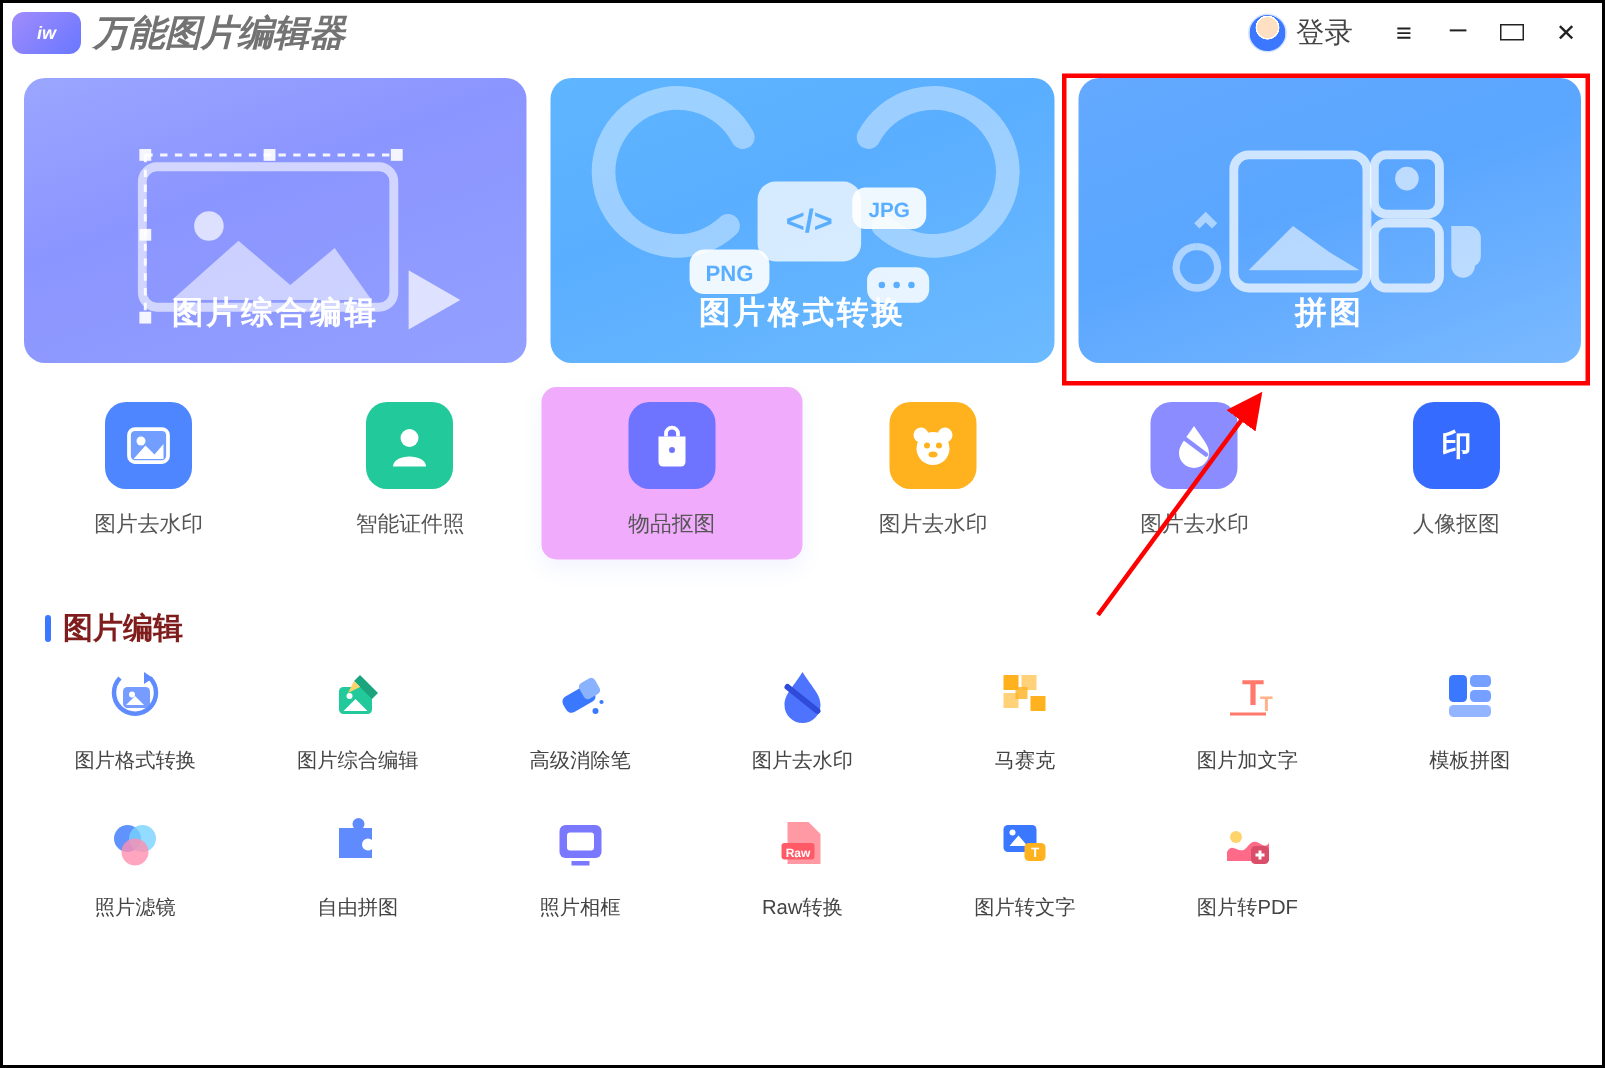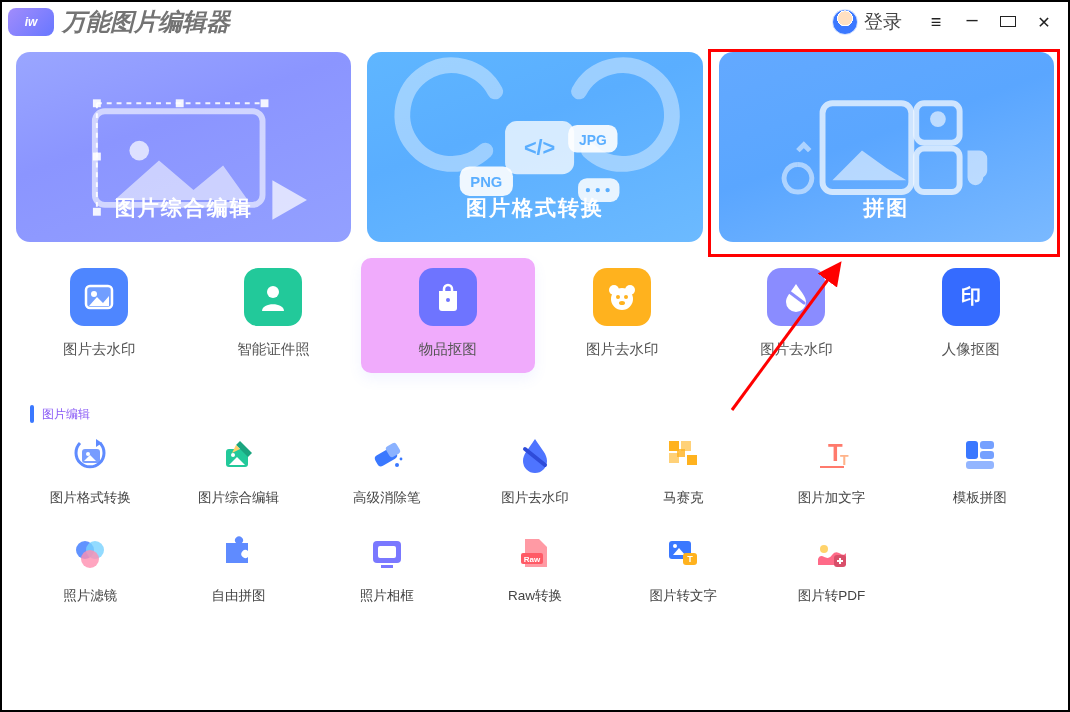--- a/index.html
+++ b/index.html
@@ -132,21 +132,21 @@
       width: 58px; height: 58px; border-radius: 14px;
       display: flex; align-items: center; justify-content: center;
     }
     .qicon svg { width: 32px; height: 32px; }
     .qlabel { font-size: 14.5px; color: #555; }
     .section-head {
       display: flex; align-items: center; gap: 8px;
       padding: 18px 28px 4px;
     }
     .section-head .bar { width: 4px; height: 18px; background: #3a78ff; border-radius: 2px; }
-    .section-head .txt { font-size: 12px; font-weight: 400; color: #8b5cf6; }
+    .section-head .txt { font-size: 20px; font-weight: 700; color: #7f1d1d; }
     .grid {
       display: grid;
       grid-template-columns: repeat(7, 1fr);
       padding: 8px 14px 0;
       row-gap: 26px;
     }
     .tool {
       display: flex; flex-direction: column; align-items: center;
       gap: 14px;
       cursor: pointer;

